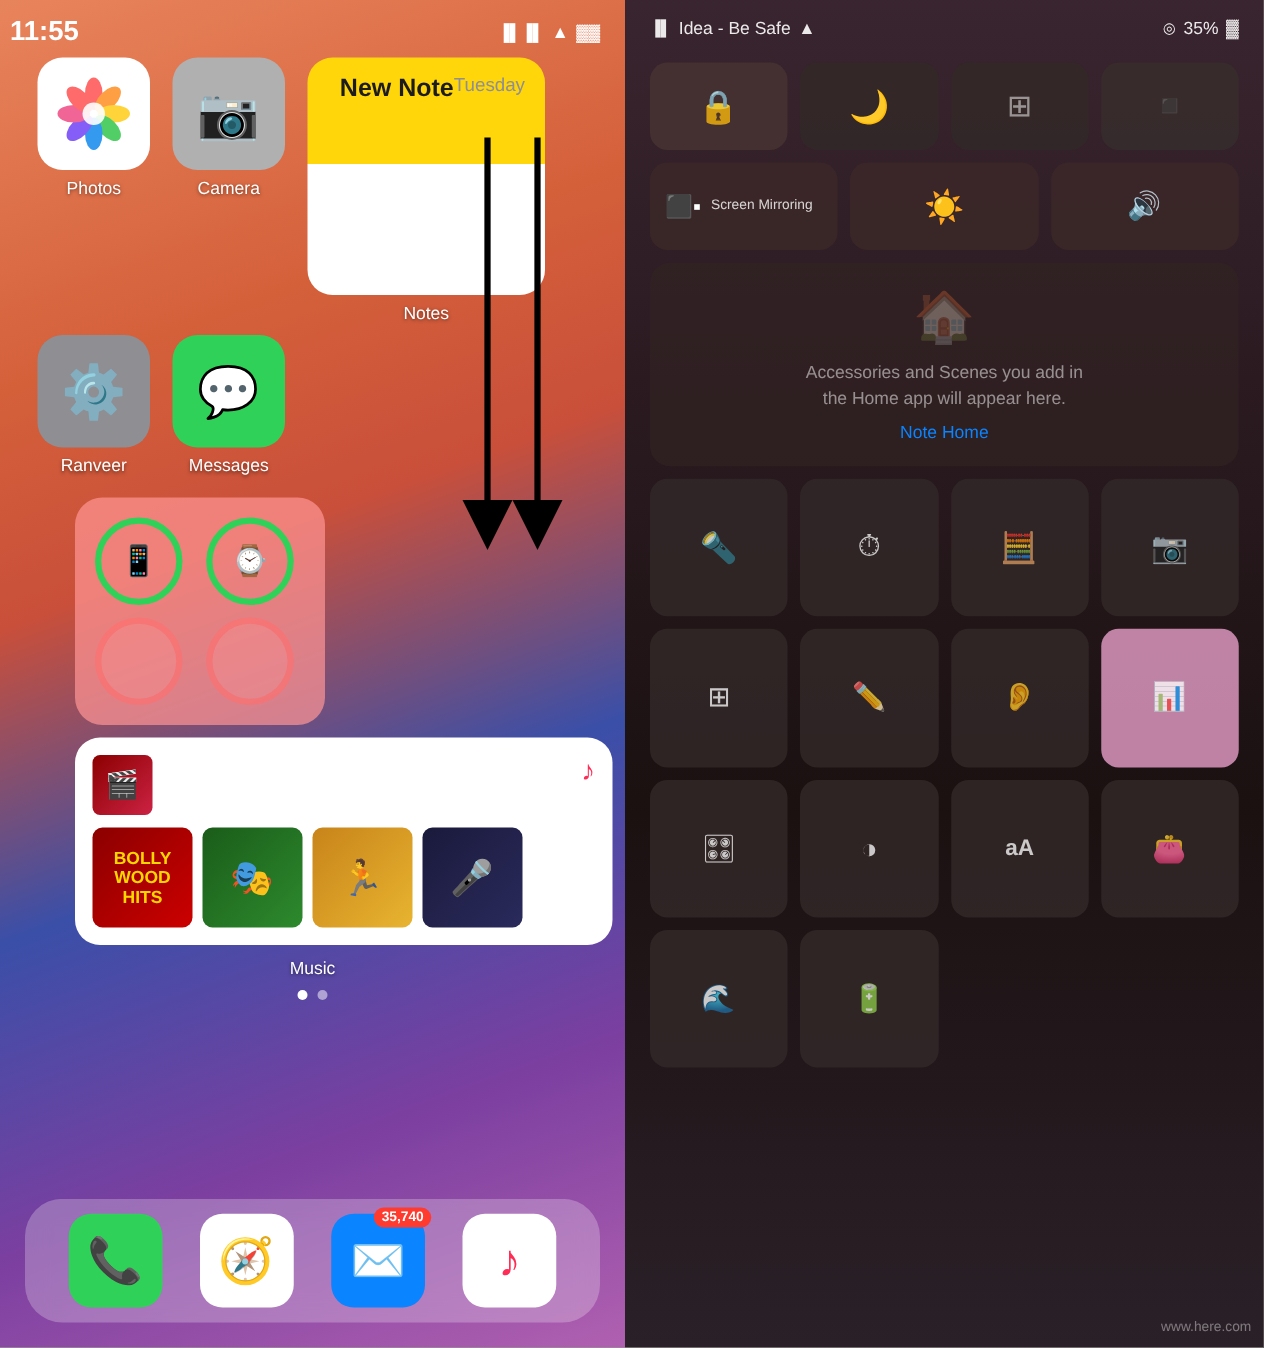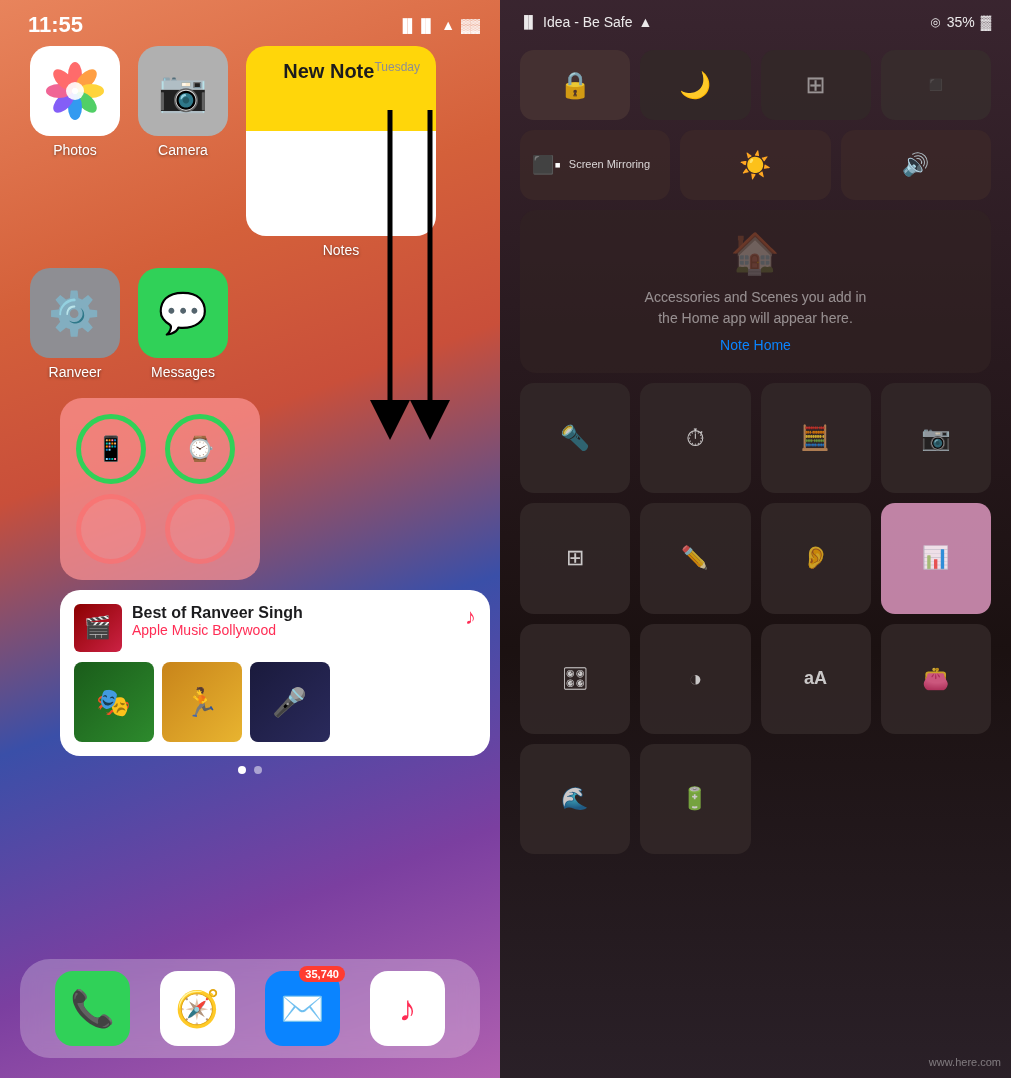--- a/index.html
+++ b/index.html
@@ -18,21 +18,21 @@
       position: relative;
       overflow: hidden;
       background: linear-gradient(160deg, #e8845c 0%, #d4603a 25%, #c94f3a 40%, #3a4fa8 60%, #7b3fa0 80%, #b060b0 100%);
     }
 
     
     .status-bar-left {
       display: flex;
       justify-content: space-between;
       align-items: center;
-      padding: 12px 20px 8px 28px;
+      padding: 12px 20px 8px 8px;
       color: white;
     }
     .status-time {
       font-size: 22px;
       font-weight: 600;
       color: white;
     }
     .status-icons-right {
       display: flex;
       gap: 6px;
@@ -80,21 +80,21 @@
       flex-direction: column;
       padding: 14px 16px;
       position: relative;
     }
     .large-notes-title {
       font-size: 20px;
       font-weight: 700;
       color: #1c1c1e;
     }
     .large-notes-subtitle {
-      font-size: 12px;
+      font-size: 15px;
       color: #8e8e93;
     }
     .notes-label {
       color: white;
       font-size: 14px;
       font-weight: 500;
       text-shadow: 0 1px 3px rgba(0,0,0,0.5);
     }
 
     
@@ -489,39 +489,39 @@
     </div>
   </div>
 
   <div style="padding: 0 30px; margin-bottom:6px;">
     <div class="music-widget">
       <div class="music-widget-header">
         <div class="music-info">
           <div class="music-thumb" style="background:linear-gradient(135deg,#8B0000,#cc2244);">
             <span style="font-size:22px;">🎬</span>
           </div>
-          <div class="music-text">
-            <div class="music-title">Best of Ranveer Singh</div>
-            <div class="music-subtitle">Apple Music Bollywood</div>
-          </div>
         </div>
         <span class="music-note-icon">♪</span>
       </div>
       <div class="music-albums">
+        <div class="music-album-thumb" style="background:linear-gradient(135deg,#8B0000,#cc0000);">
+          <span style="font-size:14px;color:gold;font-weight:900;text-align:center;line-height:1.1;">BOLLY<br>WOOD<br>HITS</span>
+        </div>
         <div class="music-album-thumb" style="background:linear-gradient(135deg,#1a5c1a,#2d8a2d);">
           <span style="font-size:28px;">🎭</span>
         </div>
         <div class="music-album-thumb" style="background:linear-gradient(135deg,#c8841a,#e8b430);">
           <span style="font-size:28px;">🏃</span>
         </div>
         <div class="music-album-thumb" style="background:linear-gradient(135deg,#1a1a3c,#2a2a5c);">
           <span style="font-size:28px;">🎤</span>
         </div>
       </div>
     </div>
+    <div class="music-label" style="text-align:center; margin-top:4px;">Music</div>
   </div>
 
   <div class="page-dots">
     <div class="dot active"></div>
     <div class="dot"></div>
   </div>
 
   <div class="dock">
     <div class="dock-app phone">
       <span style="font-size:36px;">📞</span>

